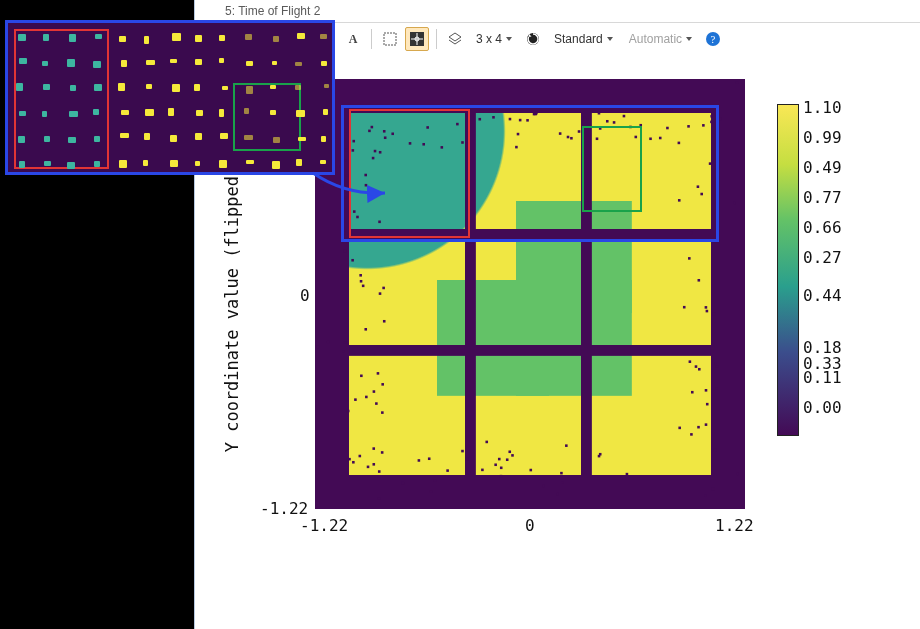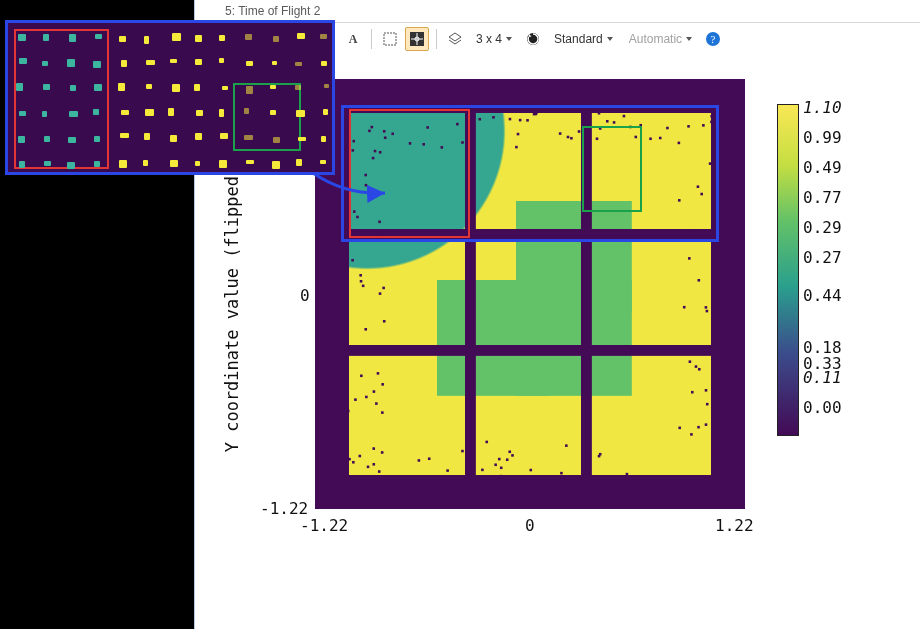--- a/index.html
+++ b/index.html
@@ -515,30 +515,30 @@
     <div class="tick" style="left:330px; top:462px;">0</div>
     <div class="tick" style="left:520px; top:462px;">1.22</div>
 
     <div class="tick" style="left:75px;  top:20px;">1.22</div>
     <div class="tick" style="left:105px; top:232px;">0</div>
     <div class="tick" style="left:65px;  top:445px;">-1.22</div>
 
 
     <div class="cbar"></div>
     <div class="cbar-ticks">
-      <div style="top:0px;font-style:italic;">1.10</div>
+      <div style="top:0px;">1.10</div>
       <div style="top:30px;">0.99</div>
       <div style="top:60px;">0.49</div>
       <div style="top:90px;">0.77</div>
-      <div style="top:120px;">0.29</div>
+      <div style="top:120px;">0.66</div>
       <div style="top:150px;">0.27</div>
       <div style="top:188px;">0.44</div>
       <div style="top:210px;margin-top:46px;">0.33</div>
       <div style="top:240px;">0.18</div>
-      <div style="top:270px;font-style:italic;">0.11</div>
+      <div style="top:270px;">0.11</div>
       <div style="top:300px;">0.00</div>
     </div>
 
   </div>
 </div>
 
 <div class="inset">
   <div class="ired"></div>
   <div class="igreen"></div>
 <div class="inset-dot t" style="left: 10.1664px; top: 10.8677px; width: 8.20277px; height: 7.2497px;"></div>

